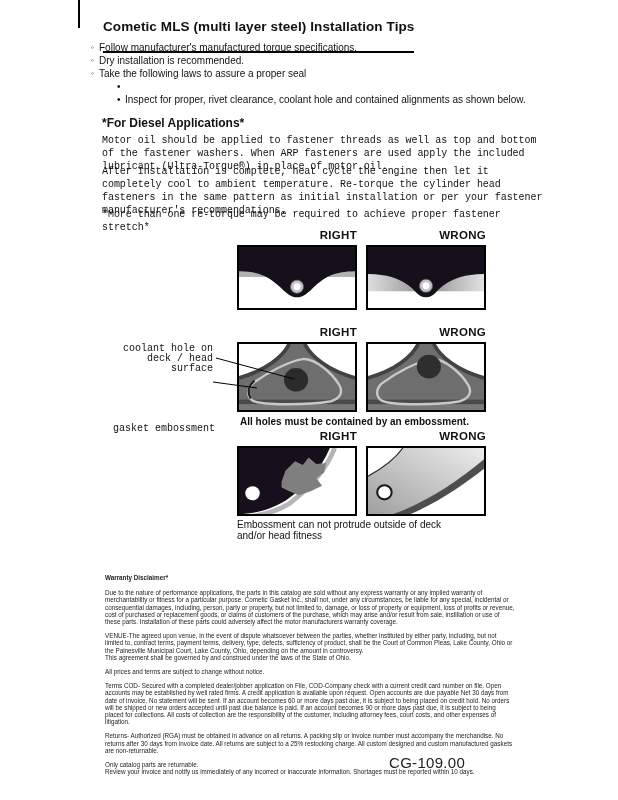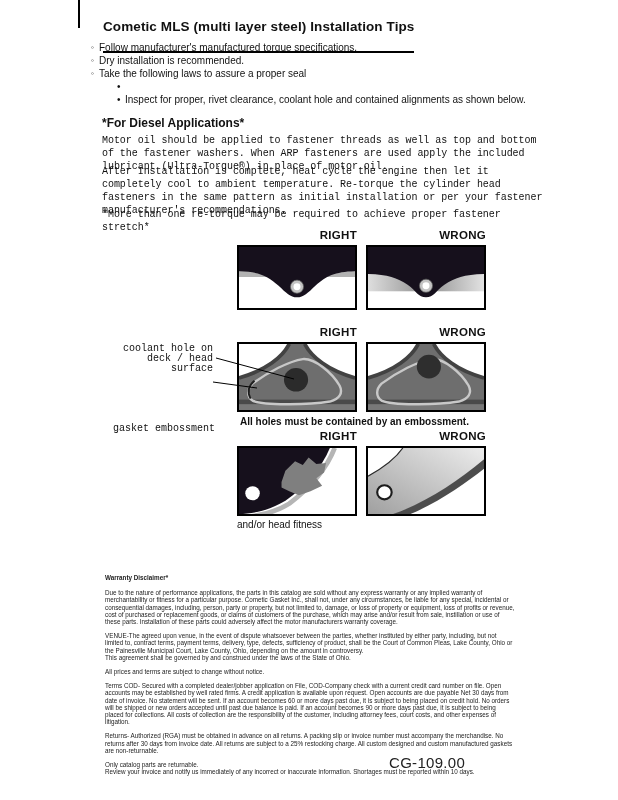--- a/index.html
+++ b/index.html
@@ -155,20 +155,21 @@
         </linearGradient>
       </defs>
       <rect x="0" y="0" width="120" height="70" fill="#ffffff"></rect>
       <path d="M36,0 H120 V12 C95,34 64,56 34,68 C20,73 8,74 0,72 V30 C14,22 28,12 36,0 Z" fill="url(#gw3)"></path>
       <path d="M36,0 C28,12 14,22 0,30" fill="none" stroke="#2a2a2a" stroke-width="1.3"></path>
       <path d="M120,12 C92,36 60,58 26,70 L44,70 C72,58 100,38 120,22 Z" fill="#4d4d4d"></path>
       <circle cx="17" cy="47" r="7.5" fill="#ffffff" stroke="#1c1c1c" stroke-width="2.2"></circle>
     </svg>
   </div>
   <div class="cap" style="left:237px;top:519px;width:260px;">
+    <div>Embossment can not protrude outside of deck</div>
     <div>and/or head fitness</div>
   </div>
 
   <svg class="leaders" width="618" height="800">
     <line x1="216" y1="358" x2="294" y2="379" stroke="#000" stroke-width="1"></line>
     <line x1="213" y1="382" x2="257" y2="388" stroke="#000" stroke-width="1"></line>
   </svg>
 
   <div class="legal">
     <p class="lh">Warranty Disclaimer*</p>

